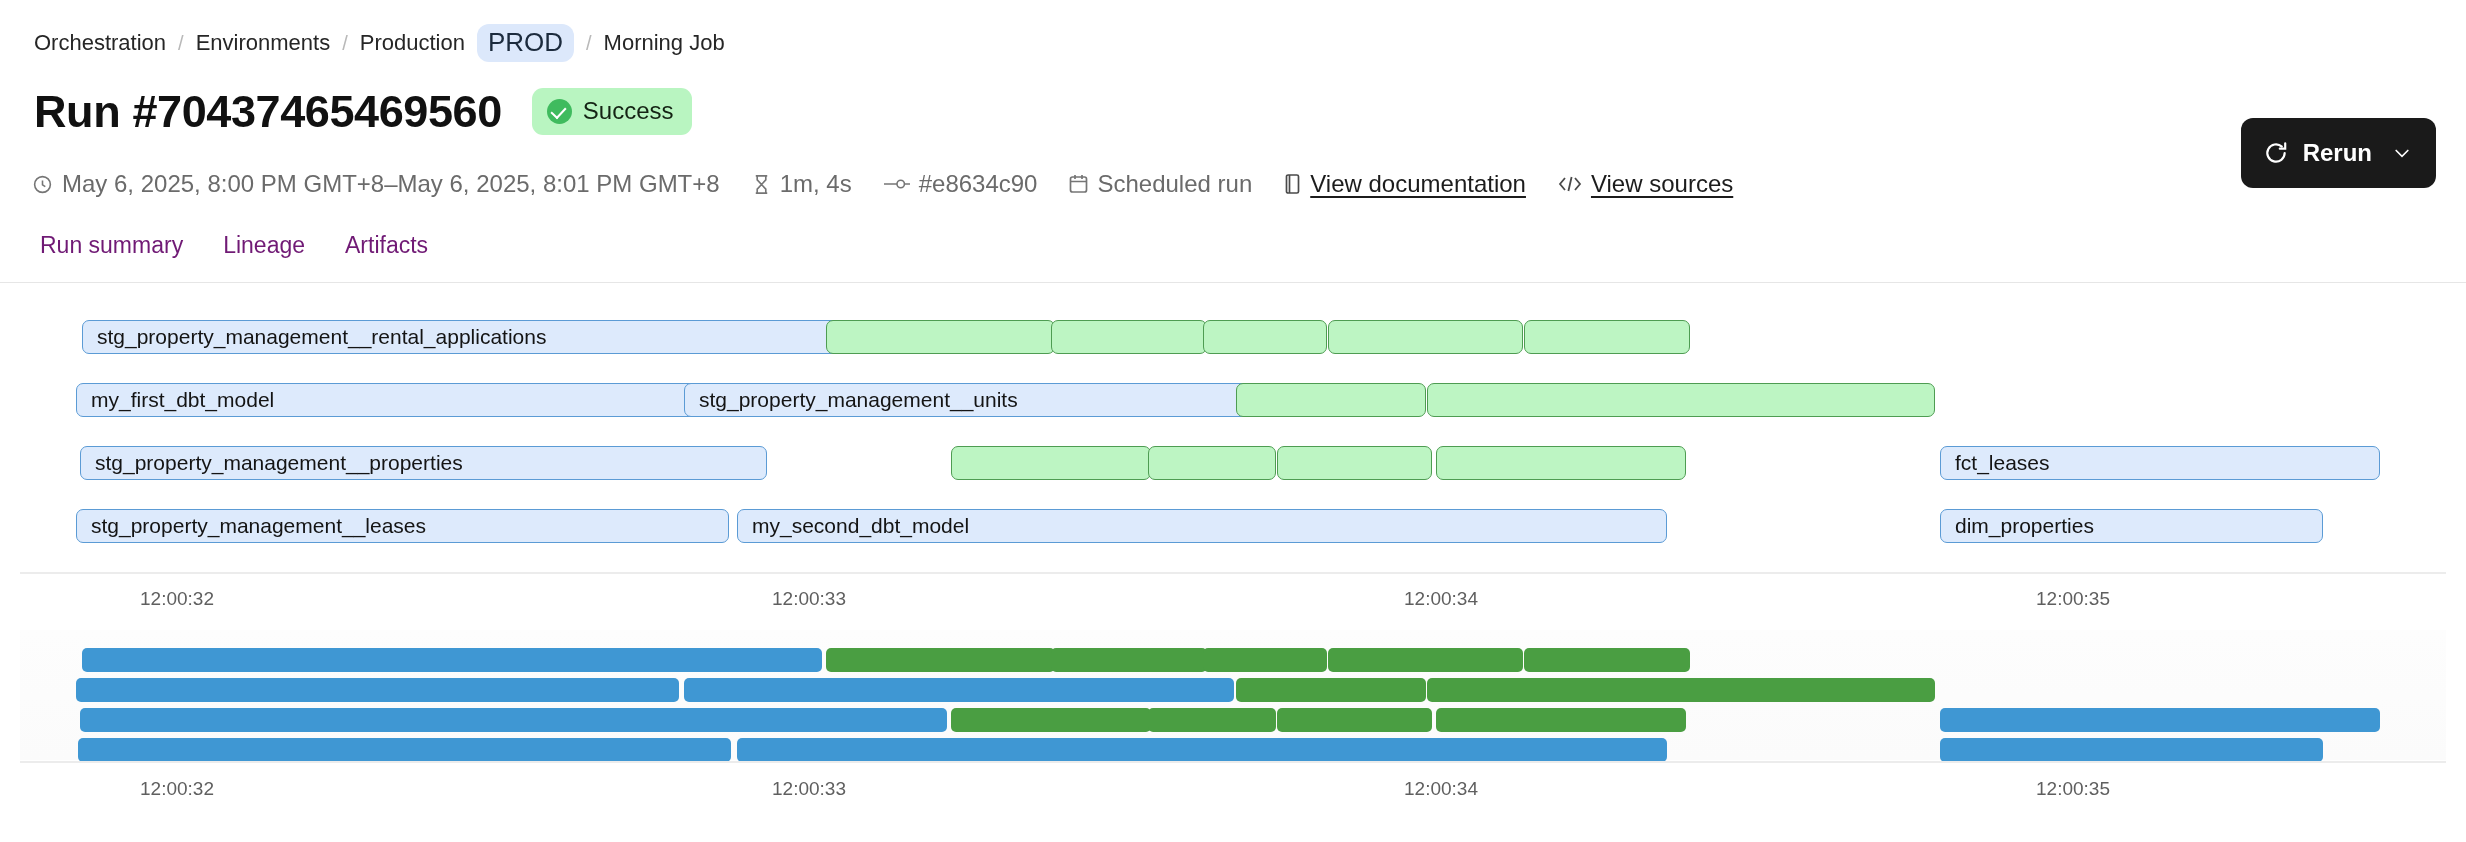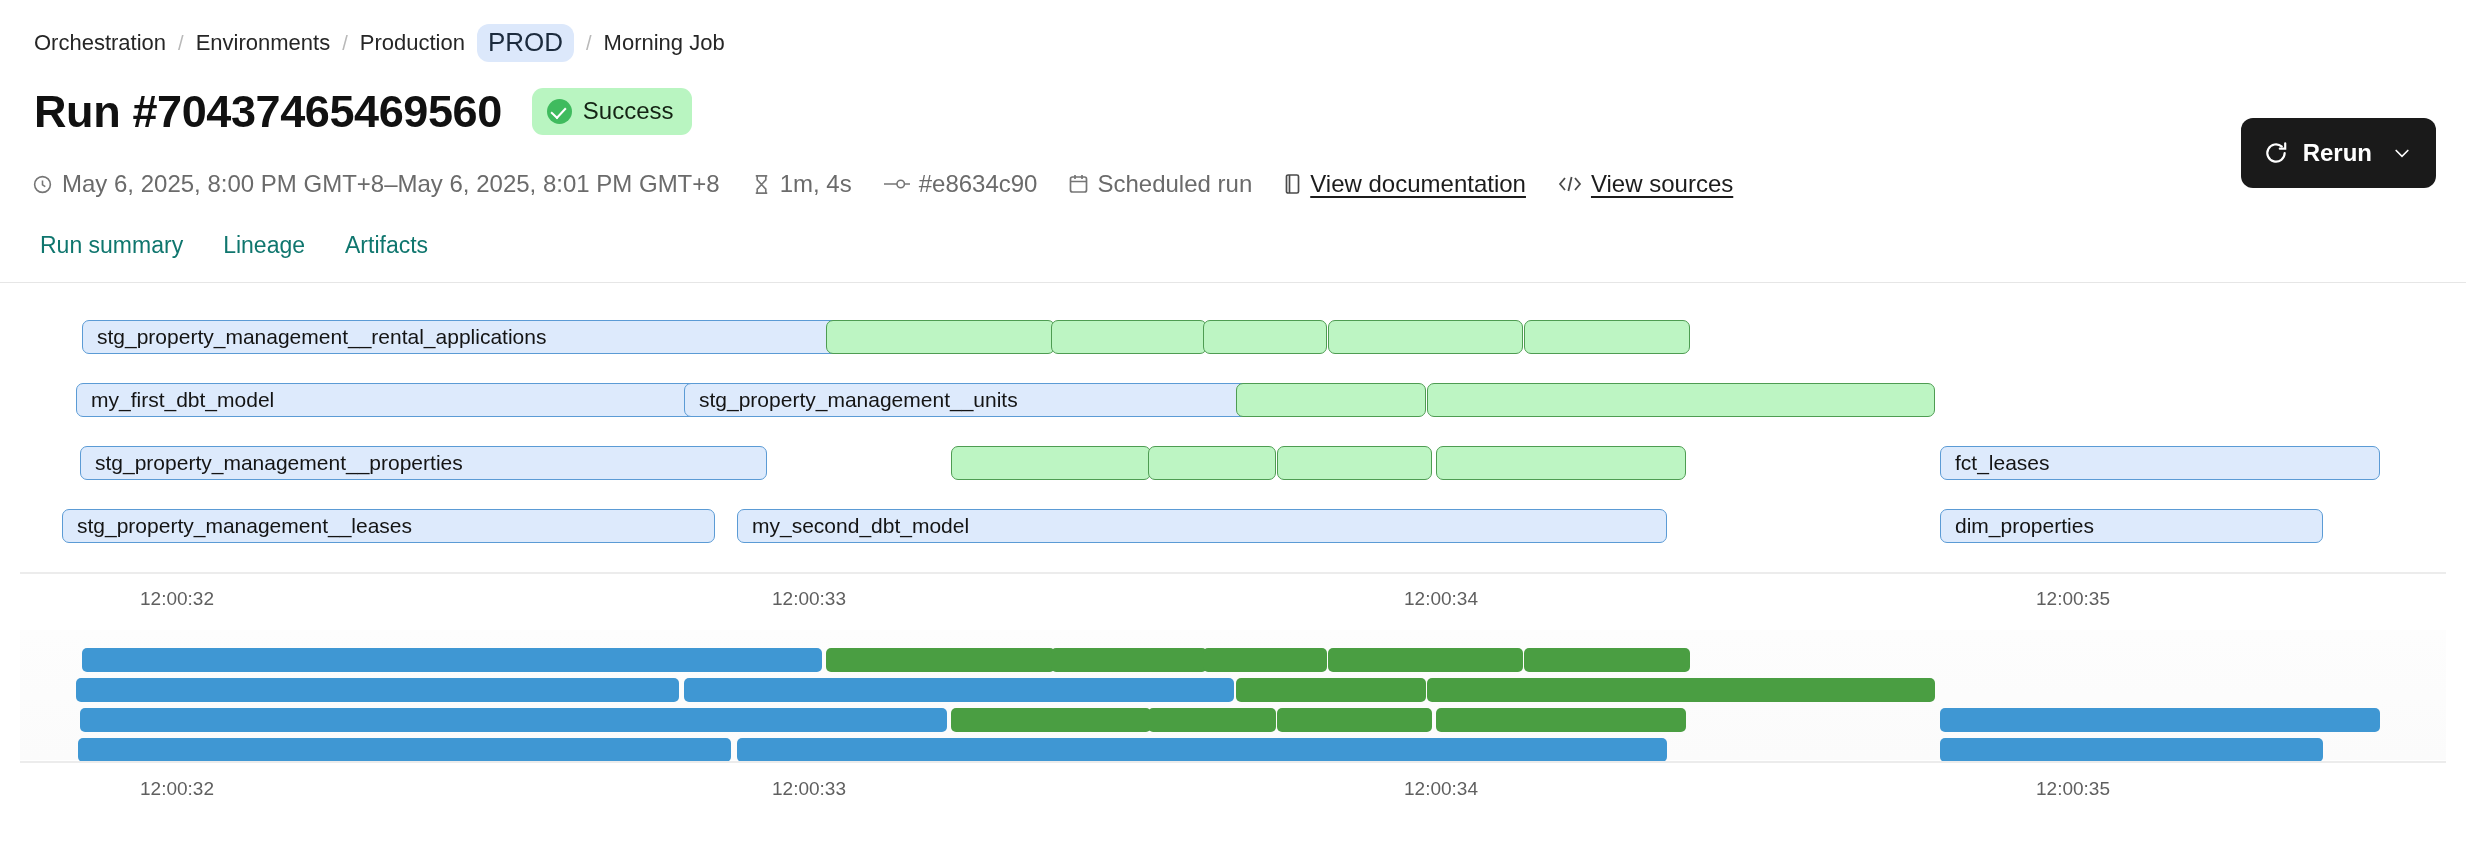--- a/index.html
+++ b/index.html
@@ -105,21 +105,21 @@
 
   
   .tabs {
     position: absolute;
     left: 20px; top: 218px;
     display: flex; align-items: center;
     font-size: 23px;
   }
   .tab {
     padding: 12px 18px;
-    color: #0f766e;
+    color: #701a75;
     border-radius: 8px;
     border: 2px solid transparent;
     cursor: pointer;
     white-space: nowrap;
   }
   .tab.active {
     color: #111111;
     border-color: #2f63c7;
     background: #ffffff;
   }
@@ -315,21 +315,21 @@
         </div>
         <div class="bar bar-lg" style="left: 951px; width: 200px;"></div>
         <div class="bar bar-lg" style="left: 1148px; width: 128px;"></div>
         <div class="bar bar-lg" style="left: 1277px; width: 155px;"></div>
         <div class="bar bar-lg" style="left: 1436px; width: 250px;"></div>
         <div class="bar bar-lt" style="left: 1940px; width: 440px;">
           <span class="bar-label">fct_leases</span>
         </div>
       </div>
       <div class="grow" style="top: 209px; height: 34px;">
-        <div class="bar bar-lt" style="left: 62px; width: 653px;">
+        <div class="bar bar-lt" style="left: 76px; width: 653px;">
           <span class="bar-label">stg_property_management__leases</span>
         </div>
         <div class="bar bar-lt" style="left: 737px; width: 930px;">
           <span class="bar-label">my_second_dbt_model</span>
         </div>
         <div class="bar bar-lt" style="left: 1940px; width: 383px;">
           <span class="bar-label">dim_properties</span>
         </div>
       </div>
     </div>

